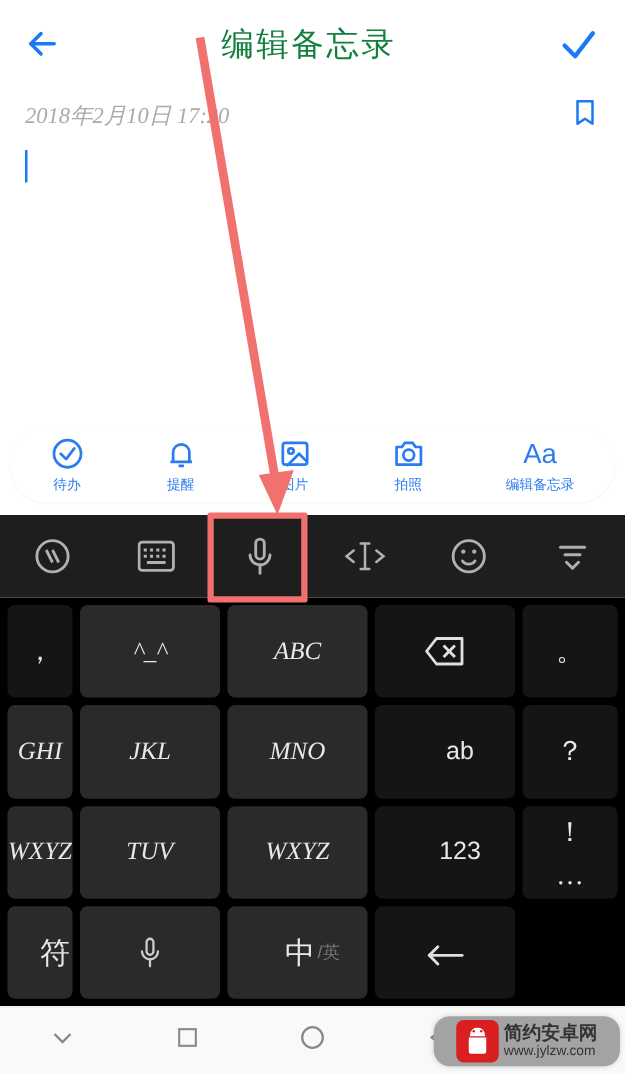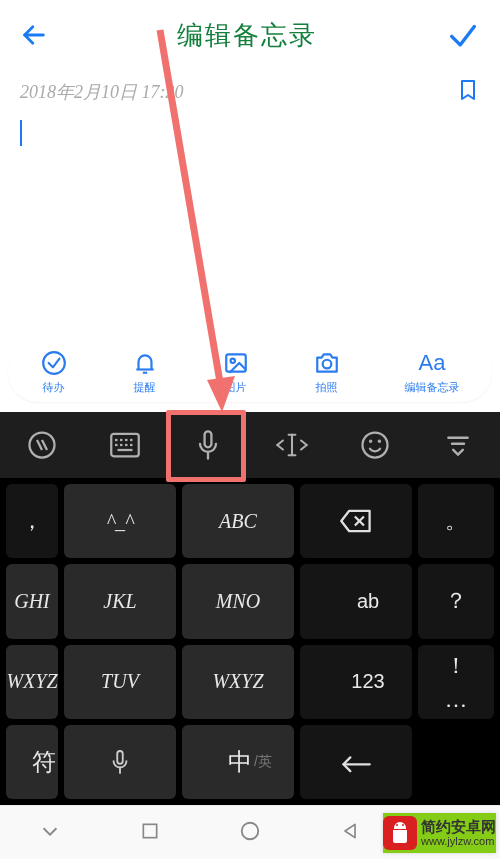--- a/index.html
+++ b/index.html
@@ -26,21 +26,21 @@
   .kbd-grid { display: grid; grid-template-columns: 52px 1fr 1fr 1fr 76px; grid-template-rows: repeat(4,1fr); gap: 6px; height: 100%; }
   .key { background: #2a2a2a; border-radius: 6px; display: flex; align-items: center; justify-content: center; color: #e8e8e8; font-family: "STKaiti","Brush Script MT",cursive; font-size: 20px; font-style: italic; }
   .key.side { background: #151515; font-style: normal; font-size: 22px; }
   .key.util { font-style: normal; font-family: Arial,sans-serif; font-size: 20px; padding-left: 24px; }
   .key .sub { color: #777; font-size: 14px; margin-left: 2px; }
   .mic-key svg { display:block; }
 
   .arrow { position: absolute; left: 150px; top: 20px; width: 110px; height: 400px; pointer-events: none; z-index: 20; }
 
   .navbar { position: absolute; left: 0; right: 0; bottom: 0; height: 54px; background: #faf9f9; display: flex; align-items: center; justify-content: space-around; border-top: 1px solid #eee; }
-  .watermark { position: absolute; right: 4px; bottom: 6px; height: 40px; display: flex; align-items: center; gap: 4px; background: #84cc16; padding: 2px 0; box-shadow: 0 0 4px rgba(0,0,0,.15); }
+  .watermark { position: absolute; right: 4px; bottom: 6px; height: 40px; display: flex; align-items: center; gap: 4px; background: #a3a3a3; padding: 2px 18px; box-shadow: 0 0 4px rgba(0,0,0,.15); border-radius: 13px; }
   .wm-badge { width: 34px; height: 34px; border-radius: 6px; background: #d91f1f; display:flex; align-items:center; justify-content:center; color:#fff; font-size:18px; }
   .wm-text { display:flex; flex-direction:column; font-size:11px; line-height:1.1; color:#333; }
   .wm-text .main { font-weight:bold; font-size:15px; }
 </style>
 </head>
 <body>
 
 <div class="header">
   <div>
     <svg width="28" height="28" viewBox="0 0 24 24" fill="none" stroke="#1a7af4" stroke-width="2.4" stroke-linecap="round" stroke-linejoin="round">

